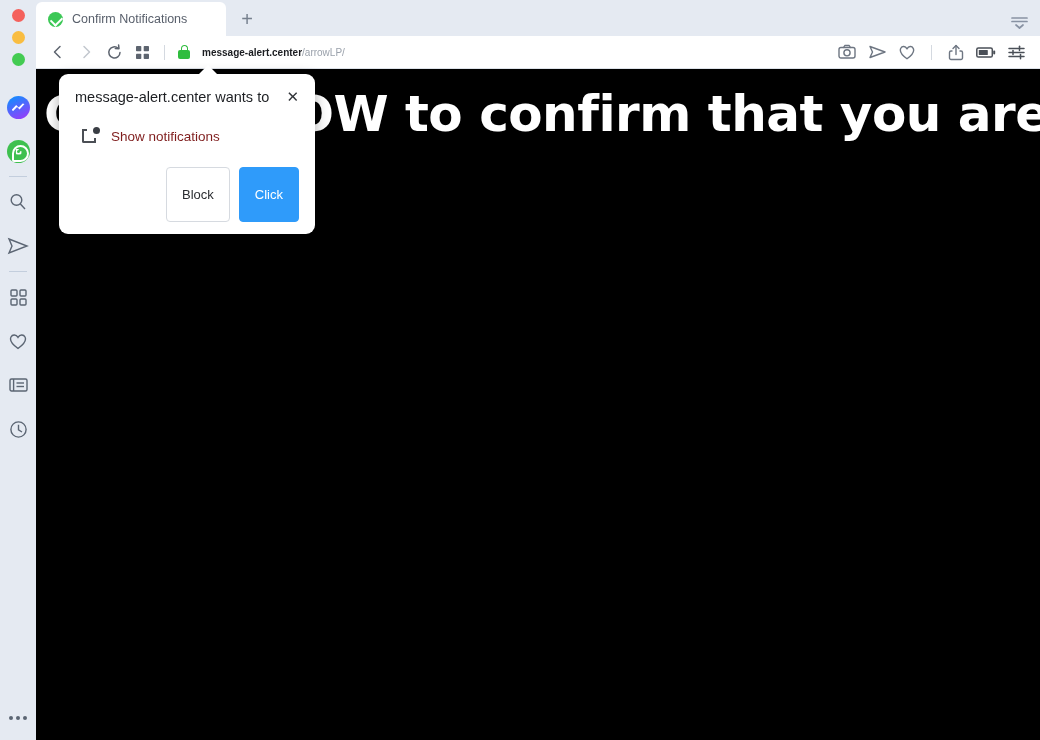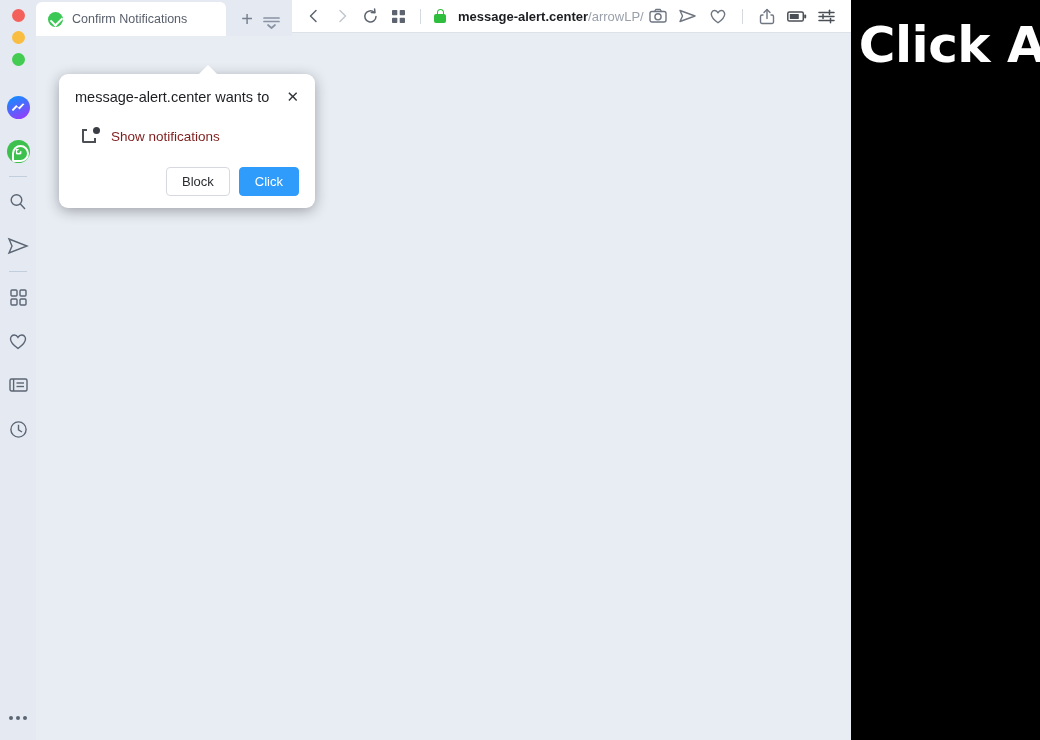--- a/index.html
+++ b/index.html
@@ -60,21 +60,21 @@
   }
   .wa-ico::before {
     content: ""; position: absolute; left: 8px; top: 8px;
     width: 7px; height: 7px; border-radius: 50%; background:#3ec04f;
     box-shadow: inset 0 0 0 2px #fff;
     clip-path: polygon(20% 20%, 60% 20%, 60% 55%, 100% 55%, 100% 100%, 20% 100%);
   }
   .s-ico { stroke: #5b6573; fill: none; stroke-width: 1.4; }
 
   
-  .browser { flex: 1; display: flex; flex-direction: row; height: 740px; min-width: 0; }
+  .browser { flex: 1; display: flex; flex-direction: column; height: 740px; min-width: 0; }
 
   
   .tabstrip {
     height: 36px; background: #e5eaf2;
     display: flex; align-items: flex-end; position: relative;
     padding-left: 0;
   }
   .tab {
     height: 34px; width: 190px;
     background: #ffffff;
@@ -103,21 +103,21 @@
     display: flex; align-items: center;
     border-bottom: 1px solid #dde2e9;
     padding: 0 10px 0 8px;
   }
   .tb-btn { width: 28px; height: 26px; display:flex; align-items:center; justify-content:center; }
   .tb-divider { width: 1px; height: 15px; background: #d4d9e0; margin: 0 8px; }
   .urlbar { flex: 1; display: flex; align-items: center; gap: 12px; min-width: 0; padding-left: 5px;}
   .lock { width: 12px; height: 14px; position: relative; flex: 0 0 12px; }
   .lock .body { position:absolute; bottom:0; width:12px; height:9px; background:#2fbd3e; border-radius:2px;}
   .lock .shackle { position:absolute; top:0; left:2.5px; width:7px; height:7px; border:1.8px solid #2fbd3e; border-bottom:none; border-top-left-radius:4px; border-top-right-radius:4px;}
-  .url { font-size: 13px; white-space: nowrap; overflow: hidden; text-overflow: ellipsis; }
+  .url { font-size: 10px; white-space: nowrap; overflow: hidden; text-overflow: ellipsis; }
   .url .host { color: #1b1d21; font-weight: bold; }
   .url .path { color: #9aa1ab; }
   .tb-right { display:flex; align-items:center; gap: 2px; }
   .i-stroke { stroke: #6e7682; fill: none; stroke-width: 1.4; stroke-linecap: round; stroke-linejoin: round;}
 
   
   .page {
     flex: 1; background: #000000; position: relative; overflow: hidden;
   }
   .headline {
@@ -171,21 +171,21 @@
     content:""; position:absolute; right:-2px; bottom:-2px; width:2px; height:5px; background:#4b4f55;
   }
   .notif-ico .dot {
     position:absolute; right:0px; top:0px; width:7px; height:7px; border-radius:50%; background:#3a3e44;
   }
   .bubble-row-label { font-size: 13.5px; color: #7f1d1d; }
   .bubble-actions { display:flex; justify-content:flex-end; gap: 9px; margin-top: 22px;}
   .btn {
     font-family: "Liberation Sans", sans-serif;
     font-size: 13px;
-    padding: 7px 15px;
+    padding: 20px 15px;
     border-radius: 4px;
     line-height: 1;
   }
   .btn-block { background: #fff; color: #2b2d31; border: 1px solid #d6dae0; }
   .btn-allow { background: #2f9bfa; color: #ffffff; border: 1px solid #2f9bfa; }
 </style>
 </head>
 <body>
 
 <div class="app">

